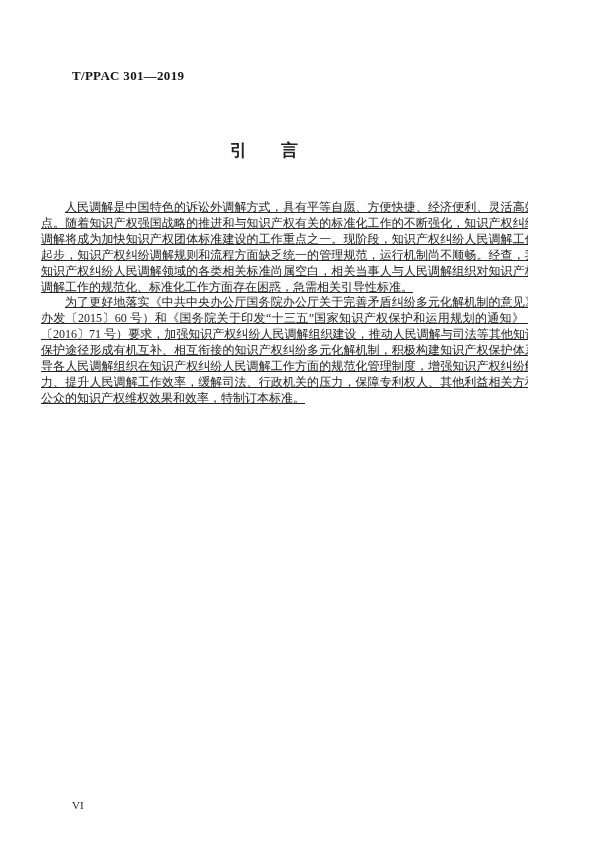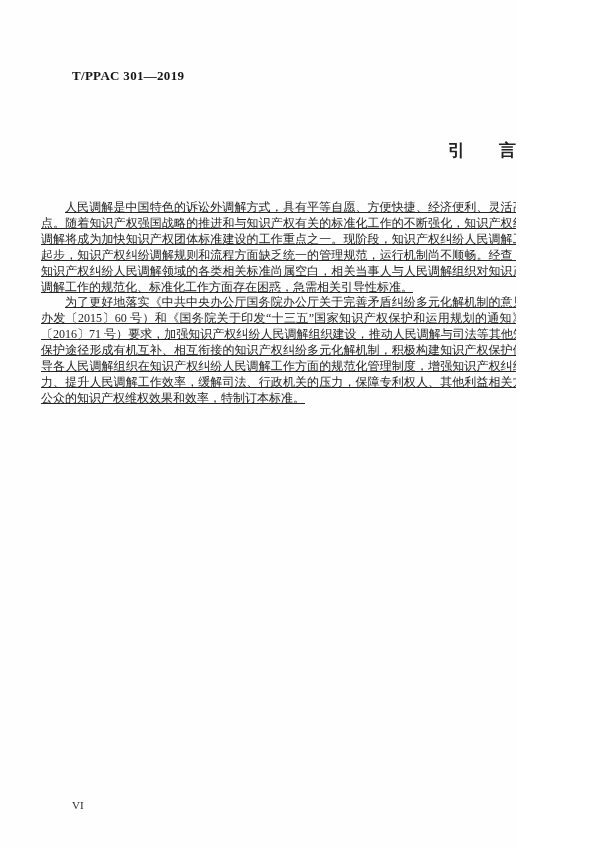--- a/index.html
+++ b/index.html
@@ -8,38 +8,39 @@
     background: #ffffff;
   }
   .page {
     position: relative;
     width: 516px;
     height: 848px;
     background: #fefefe;
     font-family: "Liberation Serif", serif;
     color: #1c1c1c;
     overflow: hidden;
+    padding-left: 12px;
   }
   .doc-number {
     position: absolute;
     left: 72px;
     top: 68px;
     font-size: 13px;
     font-weight: bold;
     letter-spacing: 0.3px;
     color: #161616;
     white-space: nowrap;
   }
   .doc-title {
     position: absolute;
     left: 0;
     right: 0;
     top: 139px;
     margin: 0;
-    text-align: right;
+    text-align: center;
     font-size: 17px;
     font-weight: bold;
     color: #222222;
   }
   .doc-body {
     position: absolute;
     left: 41px;
     top: 200px;
     width: 520px;
     font-size: 12px;

